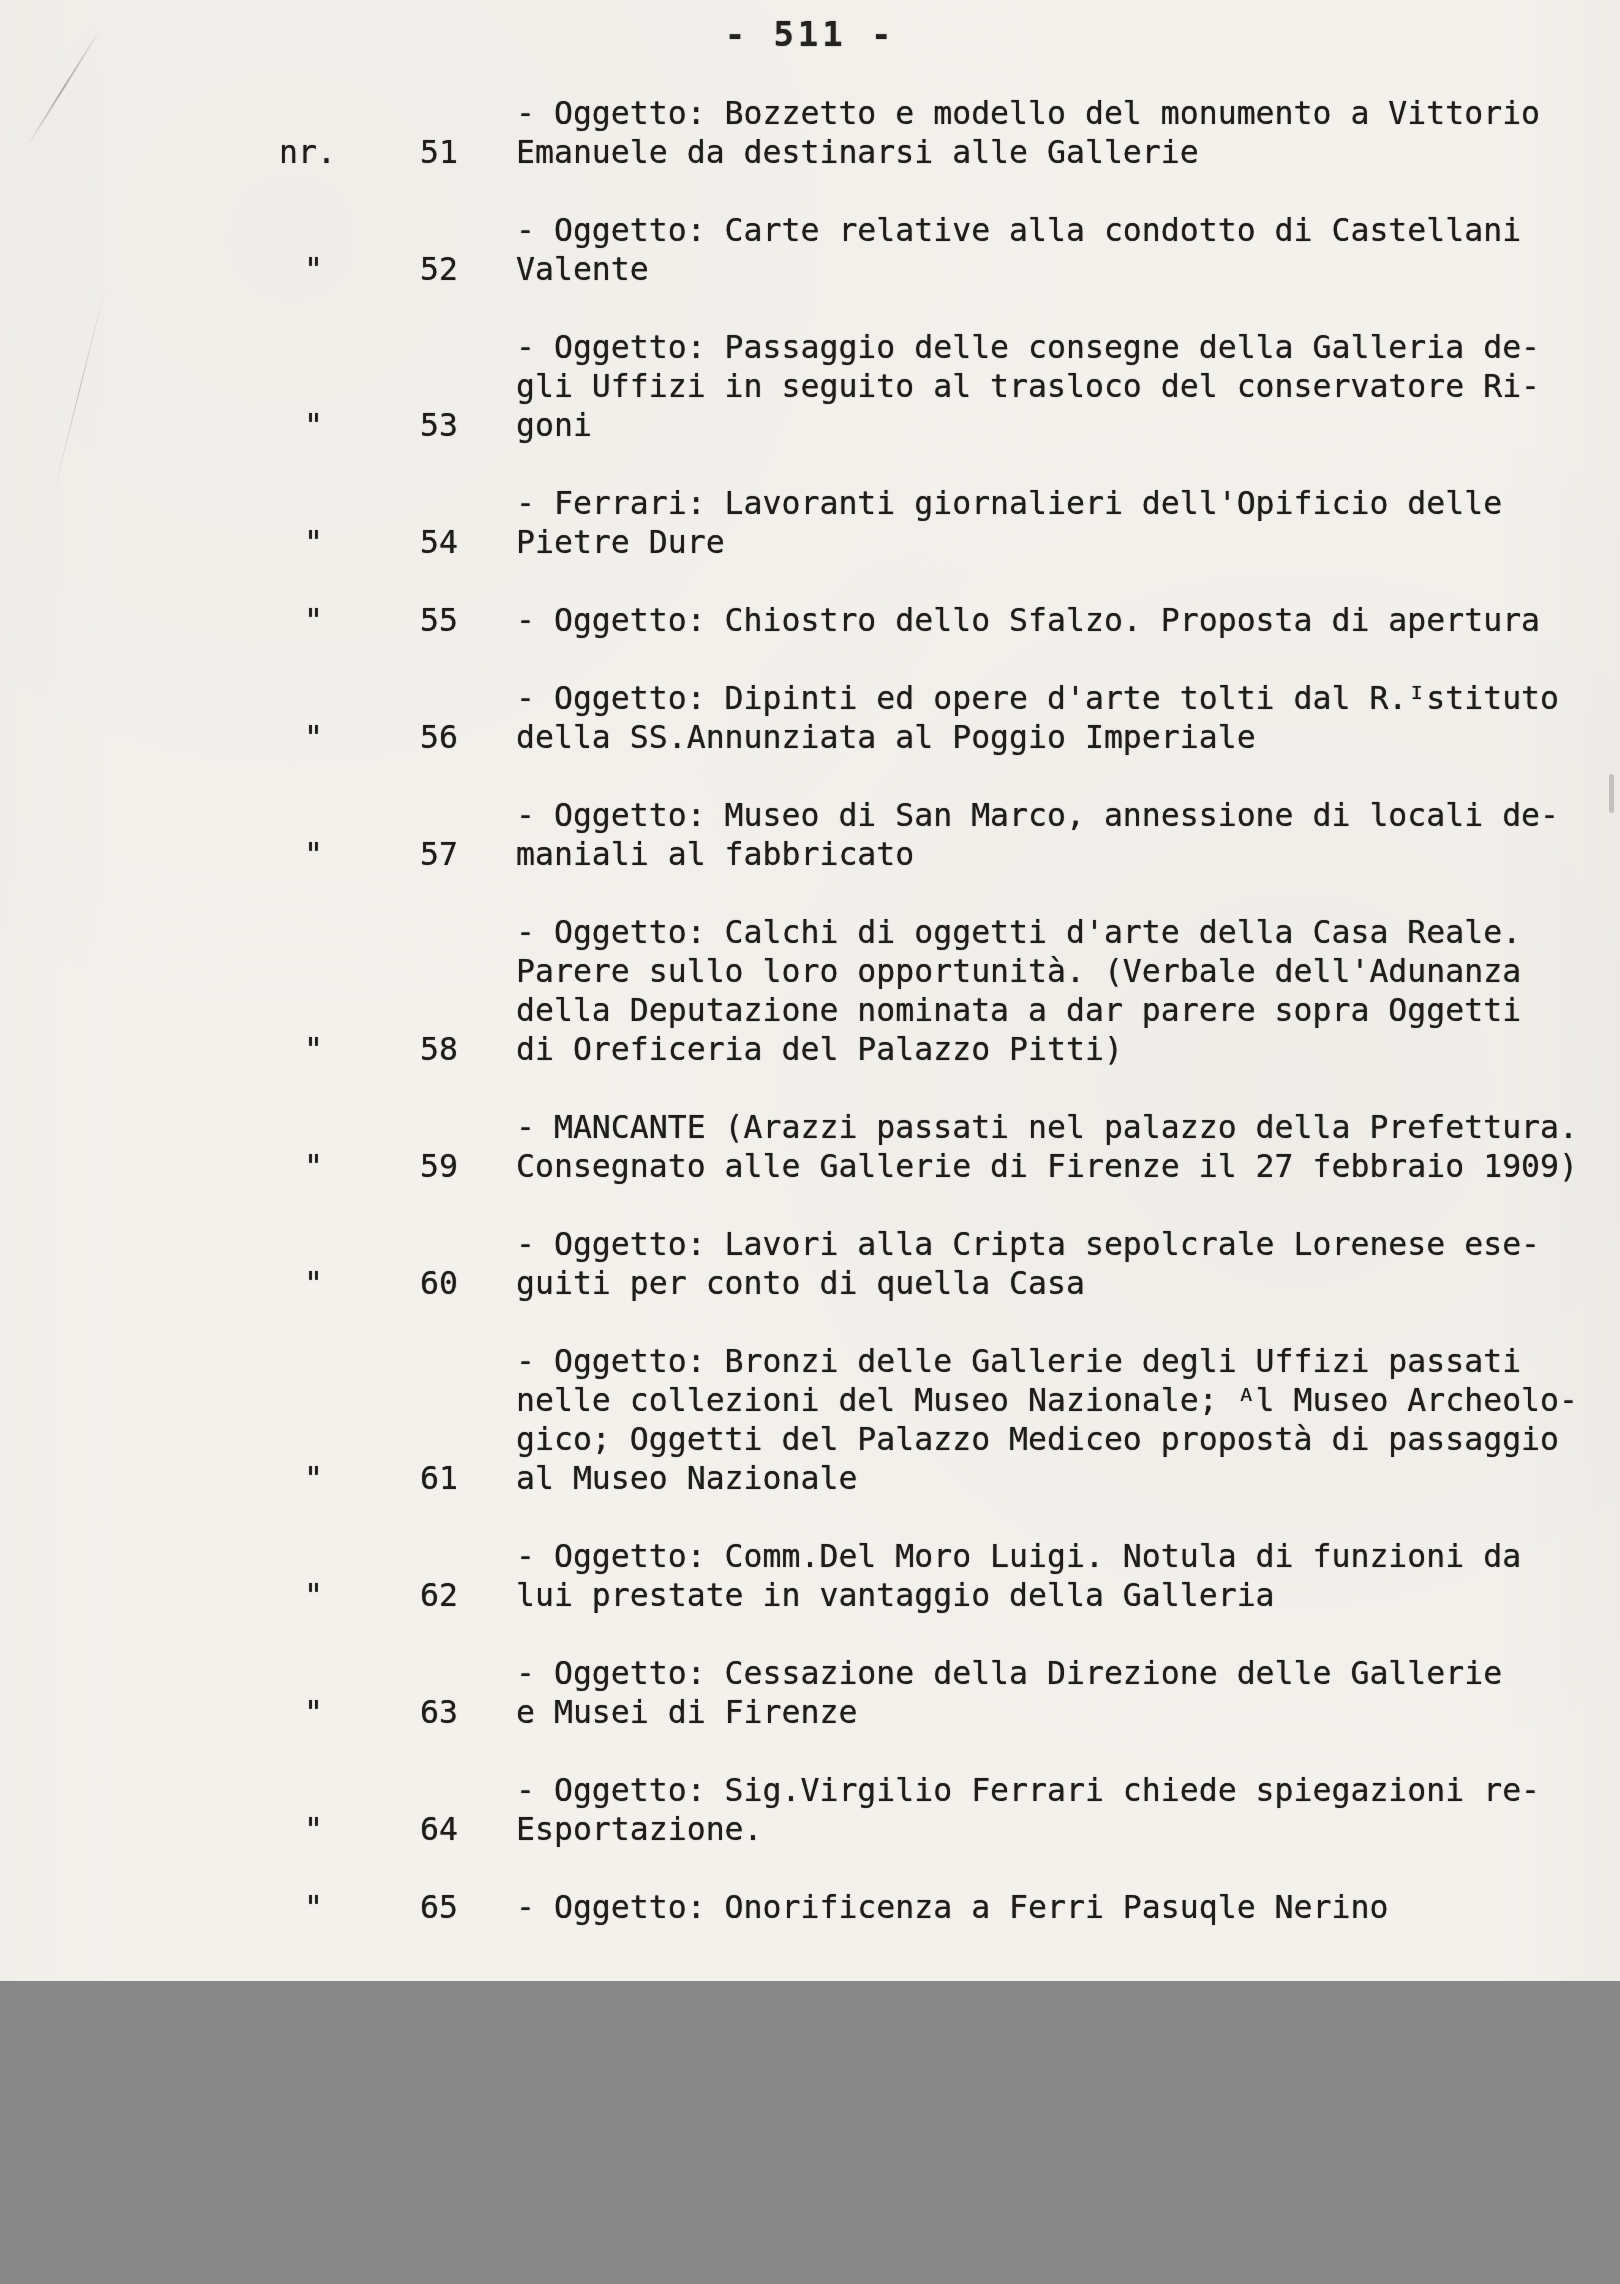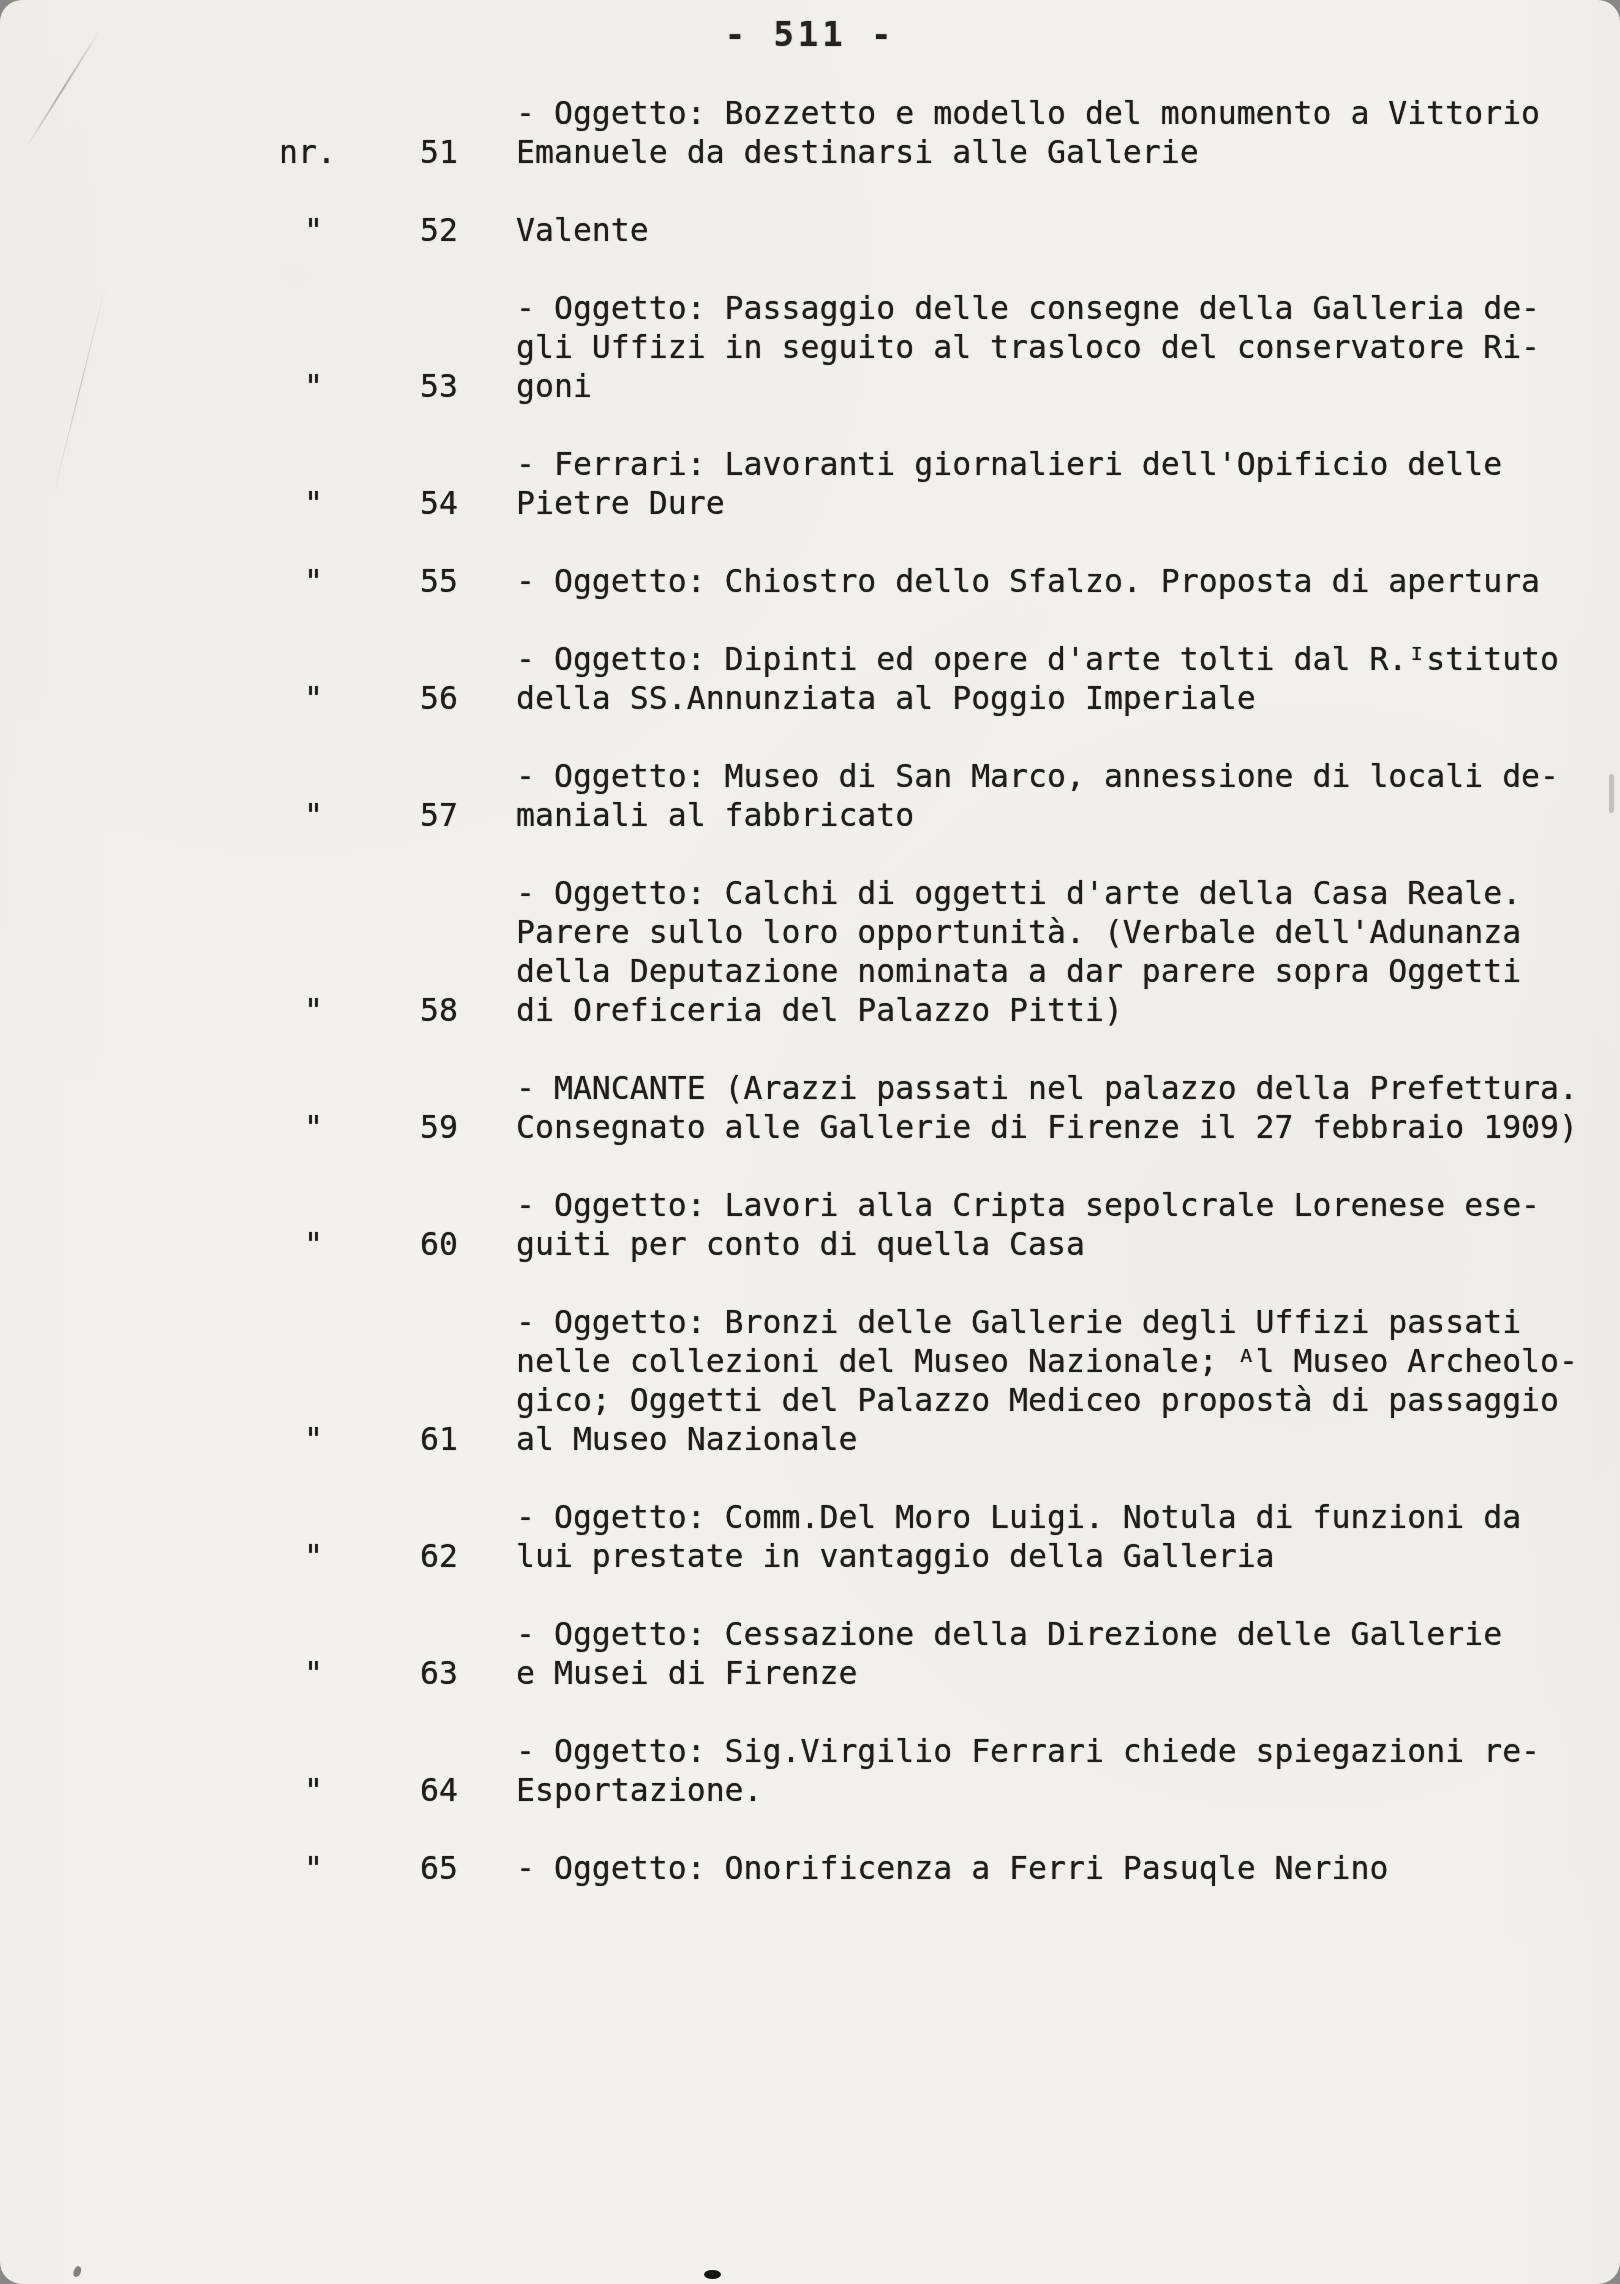--- a/index.html
+++ b/index.html
@@ -3,30 +3,29 @@
 <meta charset="utf-8">
 <style>
   html,body{margin:0;padding:0;}
   body{
     background:#888;
     font-family:"DejaVu Sans Mono","Liberation Mono",monospace;
   }
   .page{
     position:relative;
     width:1620px;
-    height:2284px;
+    height:1981px;
     margin:0 auto;
     background:
       radial-gradient(circle at 18% 12%, rgba(0,0,0,0.015), transparent 40%),
       radial-gradient(circle at 80% 55%, rgba(0,0,0,0.018), transparent 45%),
       linear-gradient(90deg, rgba(0,0,0,0.012) 0%, rgba(0,0,0,0) 8%, rgba(0,0,0,0) 92%, rgba(0,0,0,0.02) 100%),
       #f3f1ec;
     overflow:hidden;
     color:#1e1d1b;
-    border-radius:22px;
   }
   .page-number{
     position:absolute;
     top:14.4px; left:0; width:100%;
     text-align:center;
     font-size:34px;
     font-weight:bold;
     letter-spacing:3.9px;
     color:#242320;
     text-shadow:0 0 1.3px rgba(30,30,28,.6);
@@ -102,20 +101,21 @@
       <span class="lines">
           <div class="line">- Oggetto: Bozzetto e modello del monumento a Vittorio</div>
           <div class="line">Emanuele da destinarsi alle Gallerie</div>
         </span>
     </div>
 
     <div class="entry">
       <span class="marker ditto">"</span>
       <span class="number">52</span>
       <span class="lines">
+          <div class="line">- Oggetto: Carte relative alla condotto di Castellani</div>
           <div class="line">Valente</div>
         </span>
     </div>
 
     <div class="entry">
       <span class="marker ditto">"</span>
       <span class="number">53</span>
       <span class="lines">
           <div class="line">- Oggetto: Passaggio delle consegne della Galleria de-</div>
           <div class="line">gli Uffizi in seguito al trasloco del conservatore Ri-</div>

